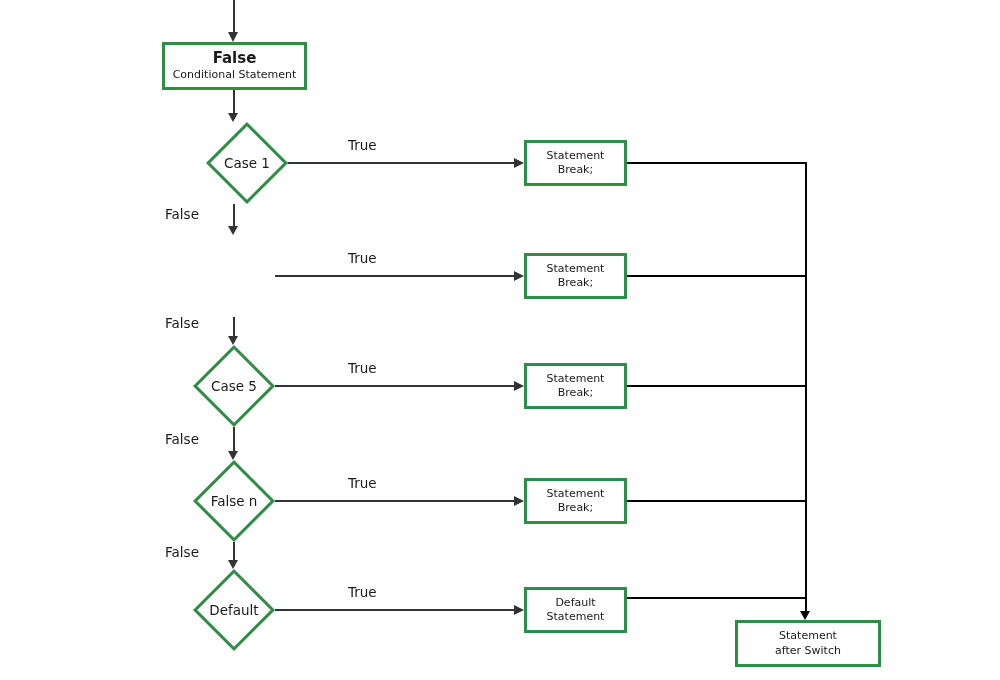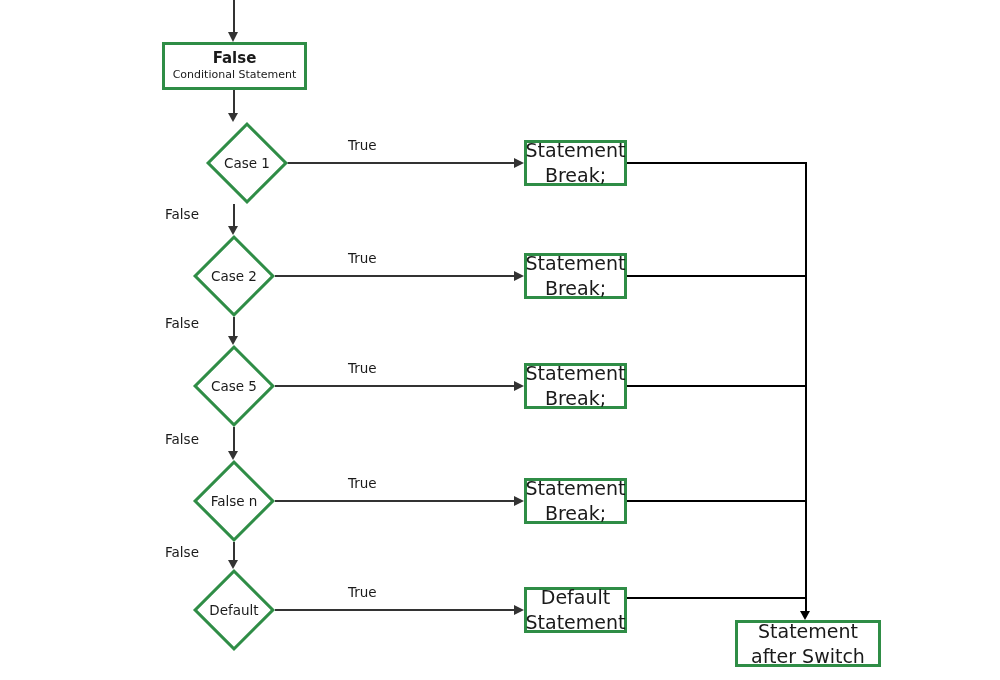--- a/index.html
+++ b/index.html
@@ -33,21 +33,21 @@
     border: 3px solid #2f8d46;
     background: #ffffff;
     display: flex;
     flex-direction: column;
     align-items: center;
     justify-content: center;
     text-align: center;
   }
   .gbox .node-label {
     white-space: pre-line;
-    font-size: 19px;
+    font-size: 11px;
     line-height: 1.3;
     color: #1a1a1a;
   }
   .switch-title { font-size: 15px; font-weight: bold; line-height: 1.25; }
   .switch-subtitle { font-size: 11px; line-height: 1.3; }
   .diamond { position: absolute; width: 82px; height: 82px; }
   .diamond .shape {
     position: absolute; left: 12px; top: 12px;
     width: 58px; height: 58px;
     box-sizing: border-box;
@@ -102,24 +102,20 @@
   <div class="flow-label false" style="left:152px; top:206px;">False</div>
 
   <div class="line" style="left:275px; top:275px; width:239px; height:2px;"></div>
   <div class="arrow-right" style="left:514px; top:271px;"></div>
   <div class="flow-label true" style="left:348px; top:250px;">True</div>
   <div class="line dark" style="left:627px; top:275px; width:179px; height:2px;"></div>
   <div class="gbox" style="left:524px; top:253px; width:103px; height:46px;">
     <div class="node-label">Statement
 Break;</div>
   </div>
-  <div class="diamond" style="left:193px; top:235px;">
-    <div class="shape"></div>
-    <div class="dlabel">Case 2</div>
-  </div>
 
   <div class="line" style="left:233px; top:317px; width:2px; height:19px;"></div>
   <div class="arrow-down" style="left:228px; top:336px;"></div>
   <div class="flow-label false" style="left:152px; top:315px;">False</div>
 
   <div class="line" style="left:275px; top:385px; width:239px; height:2px;"></div>
   <div class="arrow-right" style="left:514px; top:381px;"></div>
   <div class="flow-label true" style="left:348px; top:360px;">True</div>
   <div class="line dark" style="left:627px; top:385px; width:179px; height:2px;"></div>
   <div class="gbox" style="left:524px; top:363px; width:103px; height:46px;">

